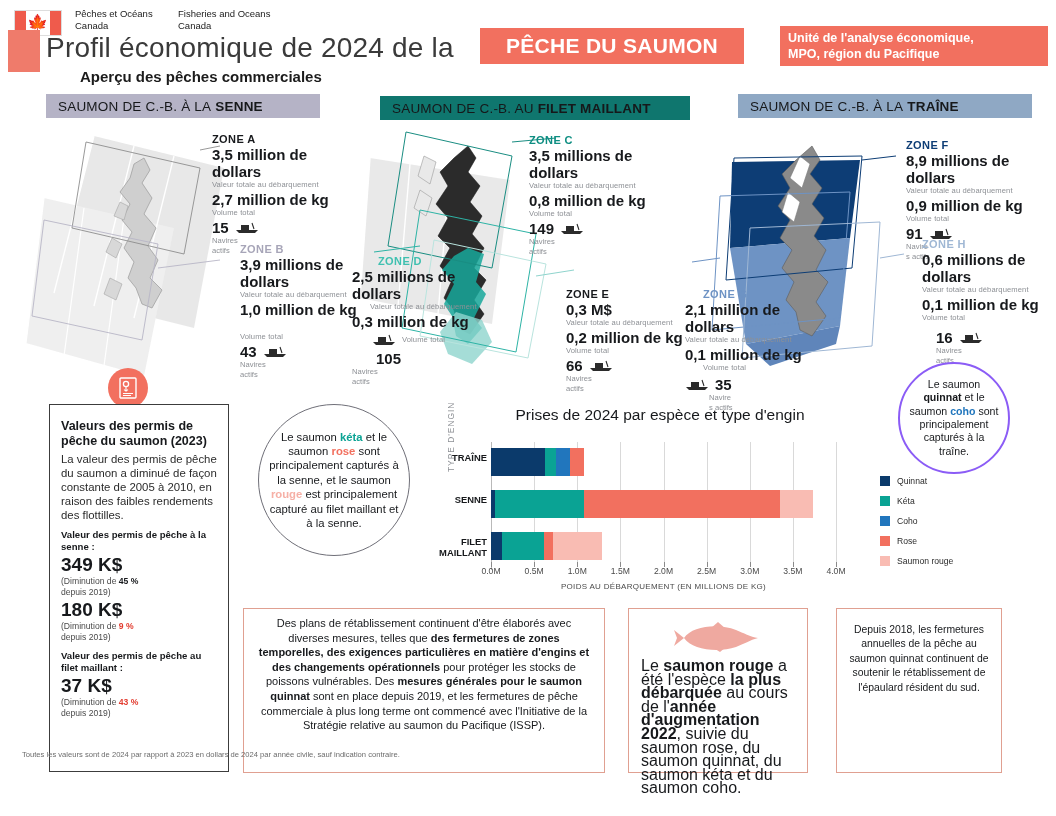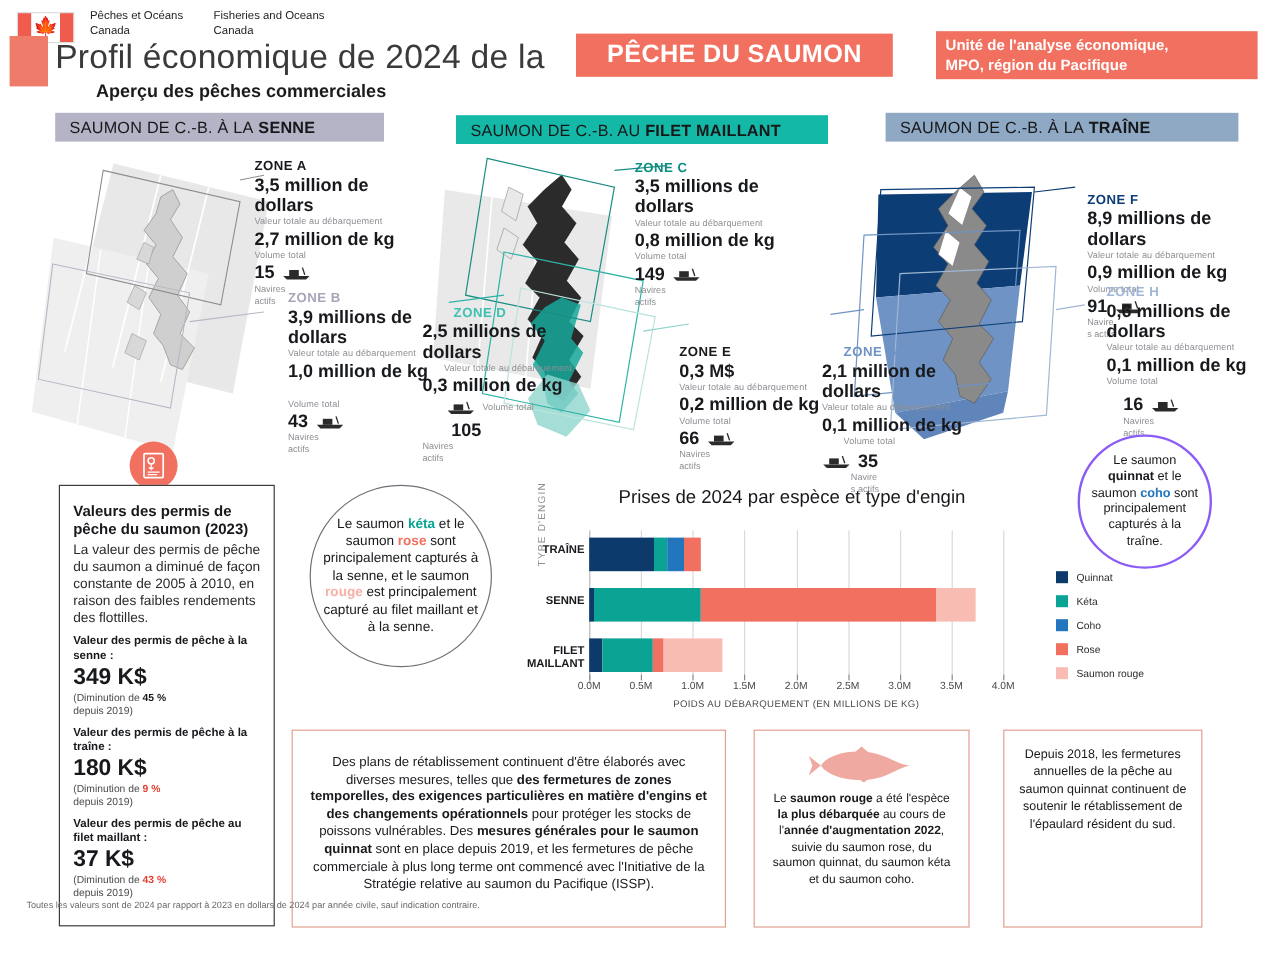--- a/index.html
+++ b/index.html
@@ -32,21 +32,21 @@
 
   .unitbadge{position:absolute;left:780px;top:26px;width:268px;height:40px;background:#f2705f;
     padding:3px 8px;box-sizing:border-box;display:flex;flex-direction:column;justify-content:center;}
   .unitbadge span{color:#fff;font-size:12.5px;line-height:16px;font-weight:600;}
 
   
   .gearhdr{position:absolute;height:24px;display:flex;align-items:center;padding-left:12px;box-sizing:border-box;
     font-size:13.5px;letter-spacing:.2px;color:#16181a;white-space:nowrap;}
   .gearhdr b{font-weight:700;margin-left:4px;}
   #hdr-seine{left:46px;top:94px;width:274px;background:#b5b3c6;}
-  #hdr-gill{left:380px;top:96px;width:310px;background:#14b8a6;}
+  #hdr-gill{left:380px;top:96px;width:310px;background:#0f766e;}
   #hdr-troll{left:738px;top:94px;width:294px;background:#8fa8c4;}
 
   
   .maparea{position:absolute;}
   .mapsvg{position:absolute;left:0;top:0;}
 
   
   .zone{position:absolute;}
   .zone .zname{font-size:11px;font-weight:700;letter-spacing:.4px;}
   .zone .big{font-size:15px;font-weight:700;color:#17191c;line-height:17px;margin-top:1px;}
@@ -97,24 +97,24 @@
     transform:rotate(-90deg);transform-origin:left top;white-space:nowrap;}
   .xlabel{position:absolute;left:71px;top:182px;width:345px;text-align:center;font-size:8px;color:#4a4a4a;letter-spacing:.3px;}
 
   .legend{position:absolute;left:880px;top:476px;width:160px;}
   .legrow{display:flex;align-items:center;gap:7px;margin-bottom:10px;}
   .legsw{width:10px;height:10px;flex:0 0 auto;}
   .legtxt{font-size:8.6px;color:#2b2b2b;}
 
   
   .botbox{position:absolute;border:1px solid #e0a091;background:#fff;box-sizing:border-box;}
-  #box-plans{left:243px;top:608px;width:362px;height:165px;padding:19px 14px;}
+  #box-plans{left:243px;top:608px;width:362px;height:165px;padding:7px 14px;}
   #box-plans p{margin:0;font-size:11px;line-height:14.6px;text-align:center;color:#17191c;}
   #box-rouge{left:628px;top:608px;width:180px;height:165px;padding:8px 11px;}
-  #box-rouge p{margin:1px;font-size:10px;line-height:13.6px;text-align:center;color:#17191c;}
+  #box-rouge p{margin:1px;font-size:16px;line-height:13.6px;color:#17191c;}
   #box-epaulard{left:836px;top:608px;width:166px;height:165px;padding:14px 12px;}
   #box-epaulard p{margin:0;font-size:10.4px;line-height:14.4px;text-align:center;color:#17191c;}
   .botbox b{font-weight:700;}
   .fishicon{display:block;margin:4px auto 6px auto;}
 
   .footnote{position:absolute;left:22px;top:750px;font-size:7.6px;color:#6b6b6b;}
 </style>
 </head>
 <body>
 
@@ -301,21 +301,21 @@
       <path d="M110,26 L120,34 L112,58 L100,48 Z M98,62 L110,72 L104,92 L92,82 Z" fill="#ffffff" stroke="#7a7a7a" stroke-width="0.6"></path>
       <polygon points="44,28 172,26 162,138 36,150" fill="none" stroke="#0d3d75" stroke-width="1"></polygon>
       <polygon points="30,66 160,62 150,188 22,200" fill="none" stroke="#6e93c4" stroke-width="1"></polygon>
       <polygon points="60,98 190,92 182,216 52,228" fill="none" stroke="#9fb7d4" stroke-width="1"></polygon>
       <line x1="172" y1="30" x2="206" y2="26" stroke="#0d3d75" stroke-width="1"></line>
       <line x1="2" y1="132" x2="30" y2="128" stroke="#6e93c4" stroke-width="1"></line>
       <line x1="190" y1="128" x2="214" y2="124" stroke="#9fb7d4" stroke-width="1"></line>
     </svg>
   </div>
 
-  <div class="zone" style="left:906px;top:139px;width:145px;margin-top:22px;">
+  <div class="zone" style="left:906px;top:139px;width:145px;">
     <div class="zname" style="color:#0d3d75;">ZONE F</div>
     <div class="big">8,9 millions de dollars</div>
     <div class="cap">Valeur totale au débarquement</div>
     <div class="big">0,9 million de kg</div>
     <div class="cap">Volume total</div>
     <div class="boatrow">
       <span class="cnt">91</span>
       <svg class="boat" viewBox="0 0 24 13">
         <path d="M1,9 L23,9 L20,12 L4,12 Z" fill="#2b2b2b"></path>
           <rect x="6" y="4" width="8" height="5" fill="#2b2b2b"></rect>
@@ -374,21 +374,20 @@
     <div class="lictitle">Valeurs des permis de pêche du saumon (2023)</div>
     <div class="licbody">La valeur des permis de pêche du saumon a diminué de façon constante de 2005 à 2010, en raison des faibles rendements des flottilles.</div>
 
     <div>
       <div class="liclab">Valeur des permis de pêche à la senne :</div>
       <div class="licval">349 K$</div>
       <div class="licnote"><span>(Diminution de </span><b>45 %</b></div>
       <div class="licnote">depuis 2019)</div>
     </div>
     <div>
-      <div class="liclab">Valeur des permis de pêche à la traîne :</div>
       <div class="licval">180 K$</div>
       <div class="licnote"><span>(Diminution de </span><span class="red">9 %</span></div>
       <div class="licnote">depuis 2019)</div>
     </div>
     <div>
       <div class="liclab">Valeur des permis de pêche au filet maillant :</div>
       <div class="licval">37 K$</div>
       <div class="licnote"><span>(Diminution de </span><span class="red">43 %</span></div>
       <div class="licnote">depuis 2019)</div>
     </div>

